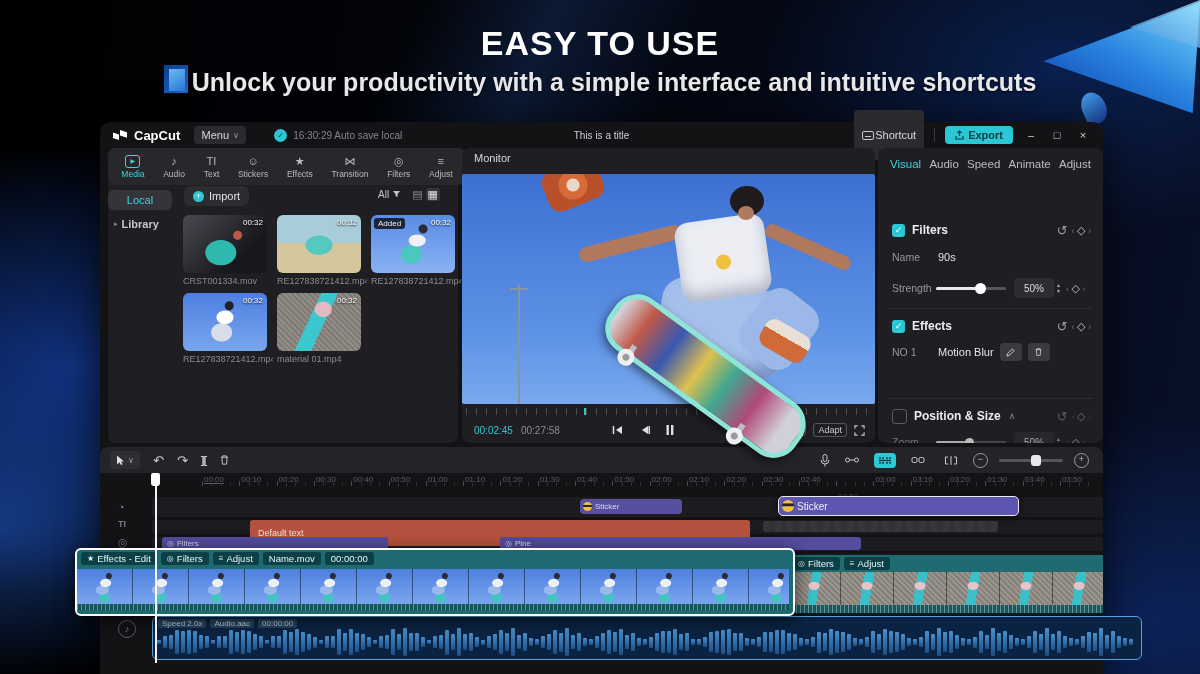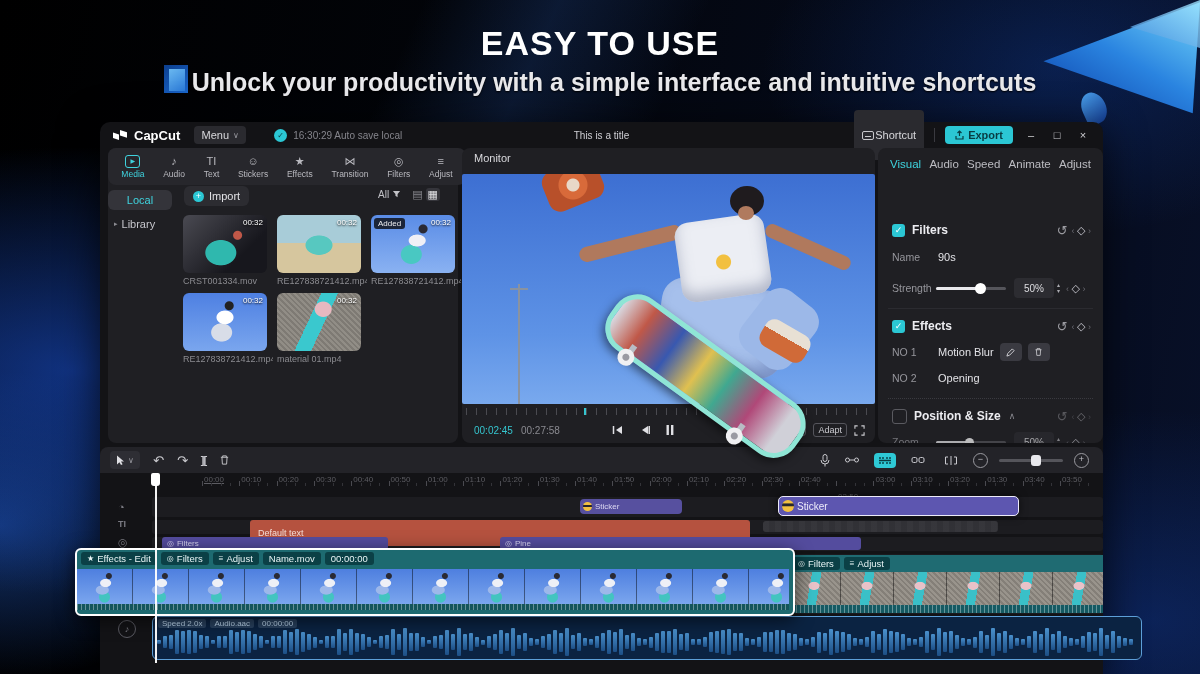--- a/index.html
+++ b/index.html
@@ -40,21 +40,21 @@
   .export-btn{height:18px;padding:0 10px;background:#2bc7d4;border-radius:4px;color:#083c42;font-size:11px;font-weight:bold;display:flex;align-items:center;gap:4px;}
   .winctl{font-size:11px;color:#d0d0d4;width:16px;text-align:center;}
   .panel{background:#1f1f23;border-radius:8px;}
   
   .media-tabs{left:8px;top:26px;width:350px;height:37px;background:#27272c;border-radius:8px;display:flex;align-items:center;justify-content:space-around;padding:0 4px;}
   .mtab{display:flex;flex-direction:column;align-items:center;gap:1px;color:#b9b9bf;font-size:8.5px;cursor:default;}
   .mtab .mticon{font-size:11px;line-height:12px;height:13px;}
   .mtab.active{color:#3fd3de;}
   .mtab .boxed{border:1px solid currentColor;border-radius:3px;font-size:6px;width:13px;height:11px;display:flex;align-items:center;justify-content:center;}
   .src-pill{left:8px;top:68px;width:64px;height:20px;background:#34343a;border-radius:6px;color:#3fd3de;font-size:11px;display:flex;align-items:center;justify-content:center;}
-  .src-lib{left:14px;top:96px;color:#c6c6cc;font-size:11px;display:flex;gap:4px;align-items:center;}
+  .src-lib{left:14px;top:96px;color:#c6c6cc;font-size:11px;display:flex;gap:4px;align-items:center;font-weight:bold;}
   .import-btn{left:84px;top:64px;height:20px;padding:0 9px;background:#2c2c31;border-radius:6px;display:flex;align-items:center;gap:5px;font-size:11px;color:#e2e2e6;}
   .import-dot{width:11px;height:11px;border-radius:50%;background:#2bc7d4;color:#fff;font-size:9px;line-height:11px;text-align:center;}
   .media-filter{left:278px;top:66px;display:flex;align-items:center;gap:3px;font-size:10px;color:#c3c3c8;}
   .view-ico{font-size:11px;color:#86868c;}
   .view-ico.active{color:#e0e0e4;background:#35353b;border-radius:3px;padding:0 2px;}
   .thumb{width:84px;height:58px;border-radius:6px;position:absolute;overflow:hidden;}
   .thumb .dur{position:absolute;right:4px;top:3px;font-size:8px;color:#fff;text-shadow:0 1px 2px #000;}
   .thumb .added{position:absolute;left:3px;top:3px;font-size:8px;color:#eee;background:rgba(10,10,12,.8);border-radius:3px;padding:1px 4px;}
   .thumb-label{position:absolute;font-size:9px;color:#8b8b90;width:90px;white-space:nowrap;overflow:hidden;}
   .art-rock{background:radial-gradient(circle at 65% 35%,#c05848 0 4px,transparent 5px),radial-gradient(ellipse at 45% 65%,#2fb8ae 0 15px,transparent 16px),linear-gradient(135deg,#4a4a52,#17171d 70%);}
@@ -383,24 +383,20 @@
       <span class="mini-btn">
           <svg width="9" height="9" viewBox="0 0 10 10">
             <path d="M1 9l1-3 5-5 2 2-5 5z" fill="none" stroke="#d8d8dc"></path>
           </svg>
         </span>
       <span class="mini-btn">
           <svg width="9" height="10" viewBox="0 0 12 12">
             <path d="M2 3h8M4 3V1.5h4V3M3.2 3l.5 7.5h4.6L8.8 3" fill="none" stroke="#d8d8dc"></path>
           </svg>
         </span>
-    </div>
-    <div class="prow" style="top:222px;height:16px">
-      <span class="sublabel">NO 2</span>
-      <span class="subval" style="margin-left:4px">Opening</span>
     </div>
     <div class="dotline" style="top:250px"></div>
 
     <div class="prow" style="top:258px;height:20px;padding-left:14px;width:211px">
       <span class="checkbox off"></span>
       <span class="plabel">Position &amp; Size</span>
       <span style="color:#8a8a90;font-size:9px;margin-left:8px">∧</span>
       <span class="rowicons" style="opacity:.45">
           <span class="reset">↺</span>
           <span class="kf">‹ <b>◇</b> ›</span>

